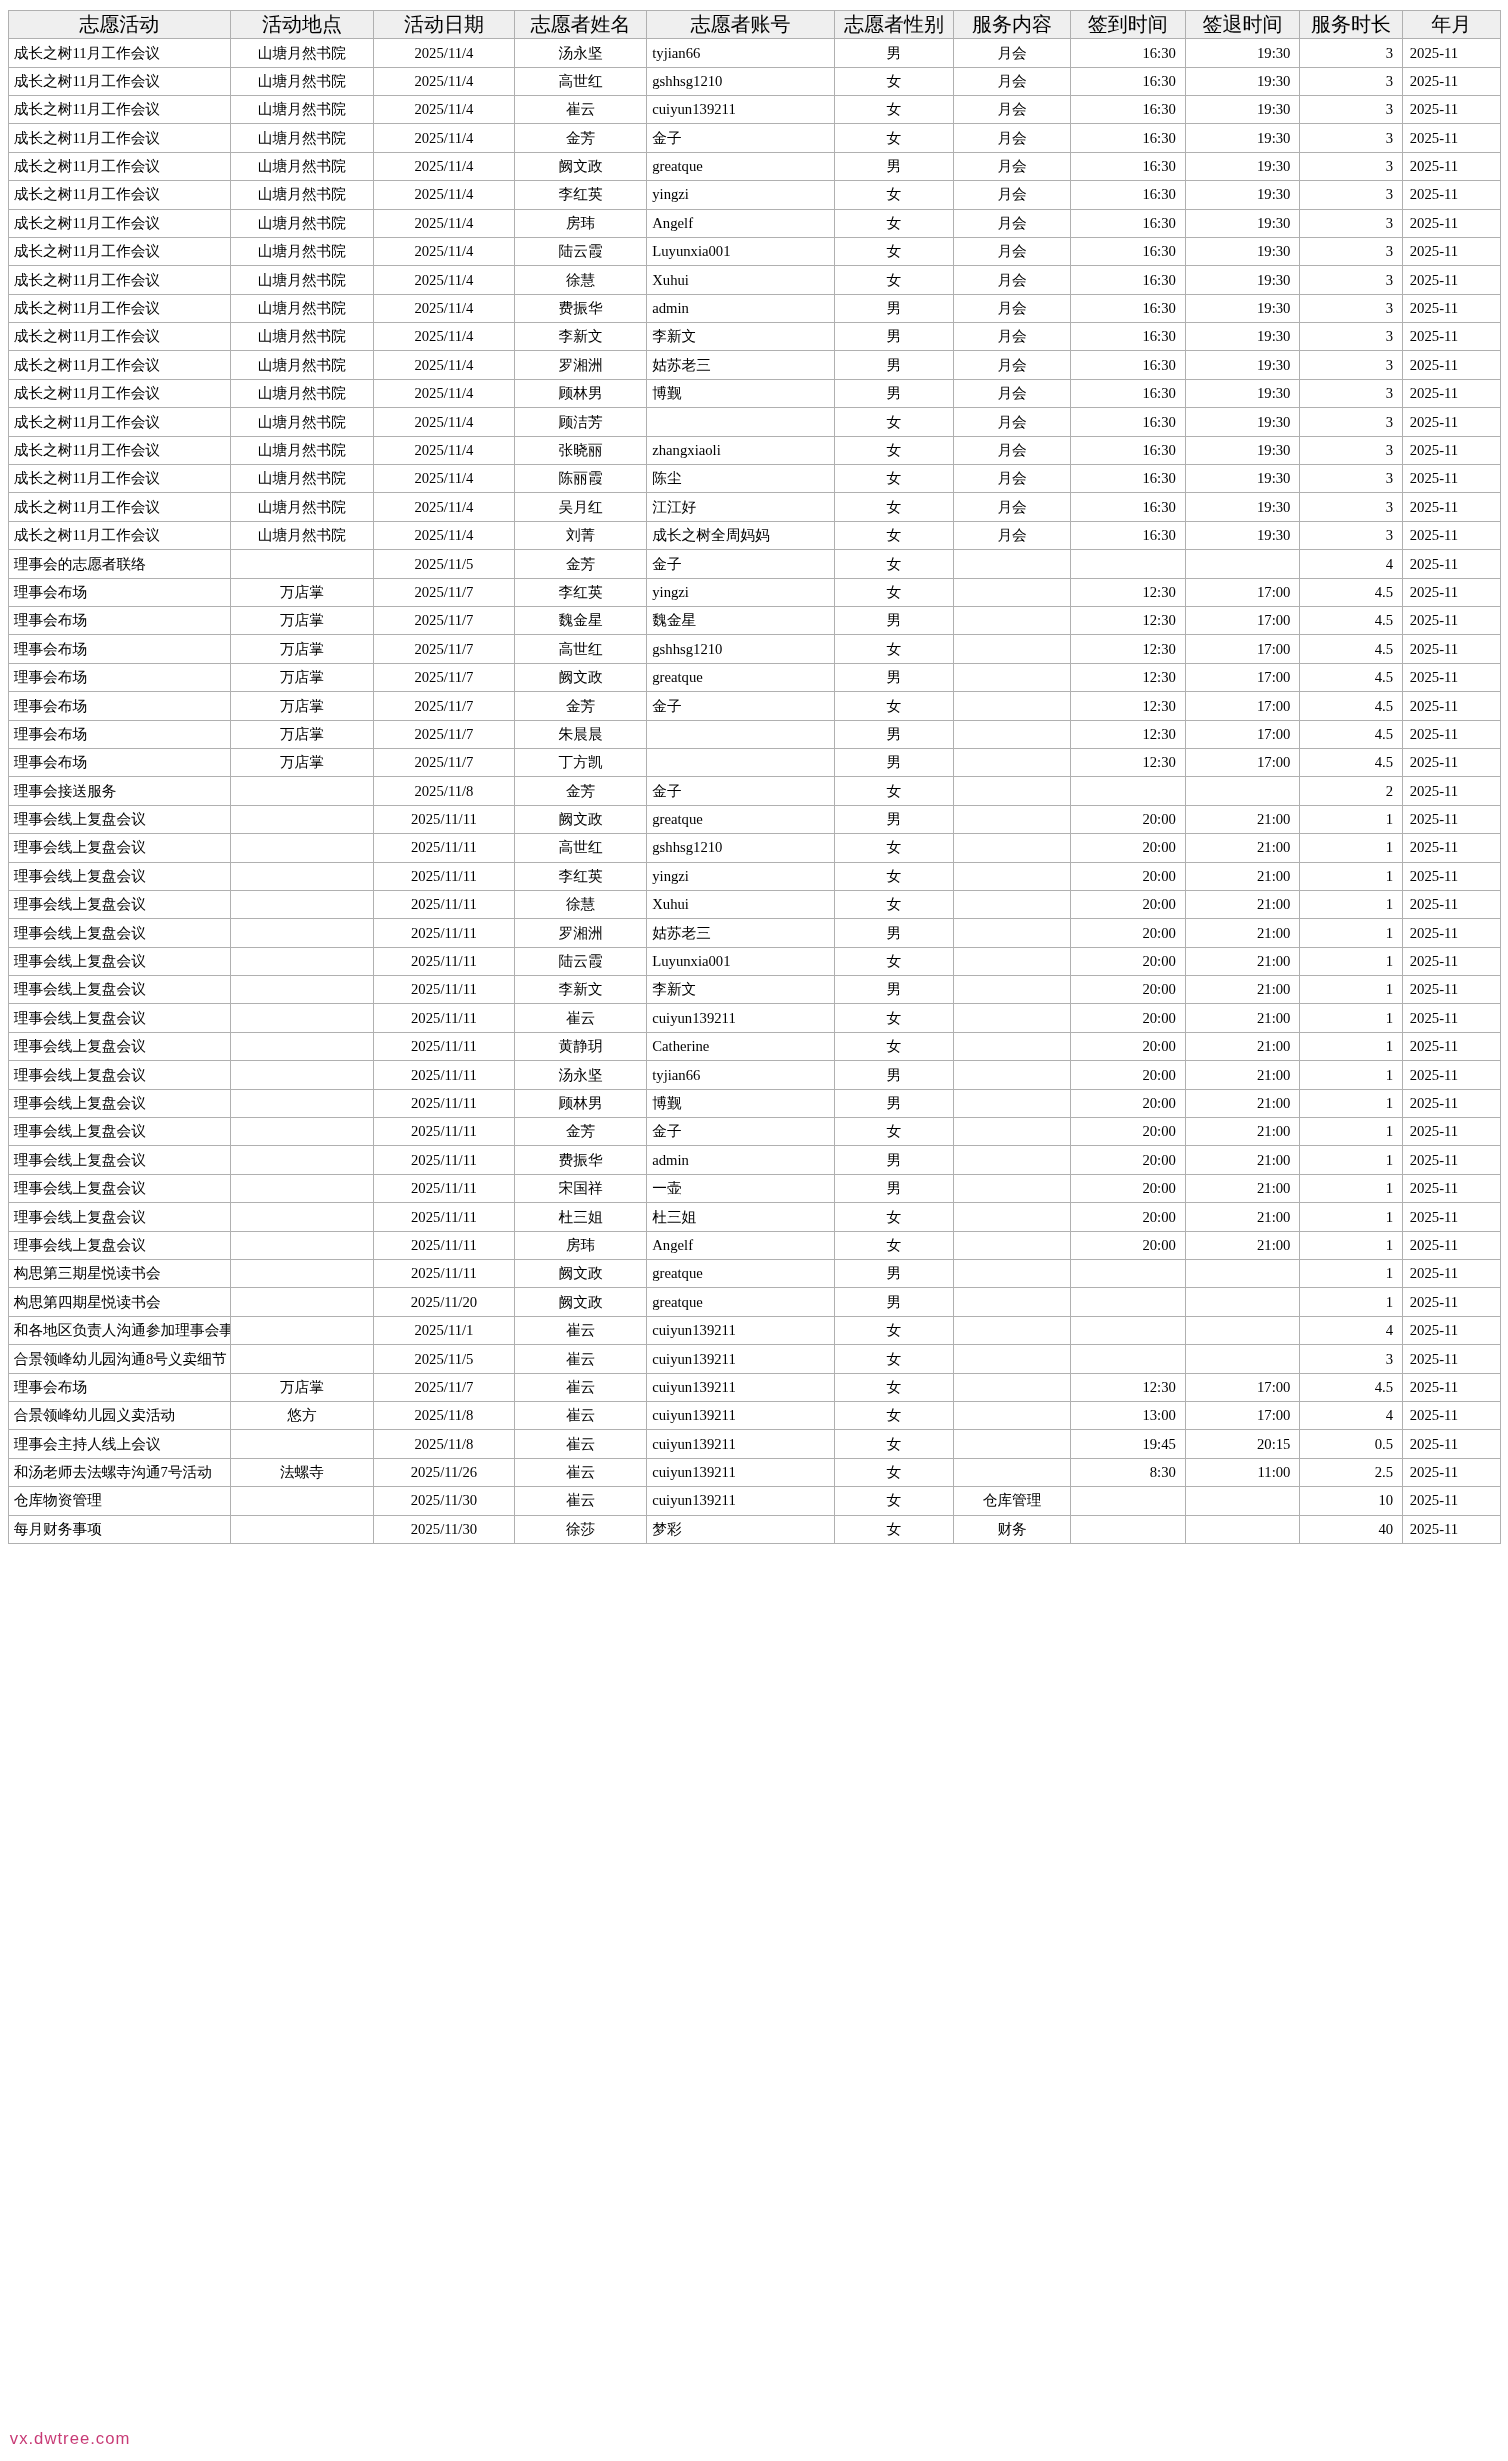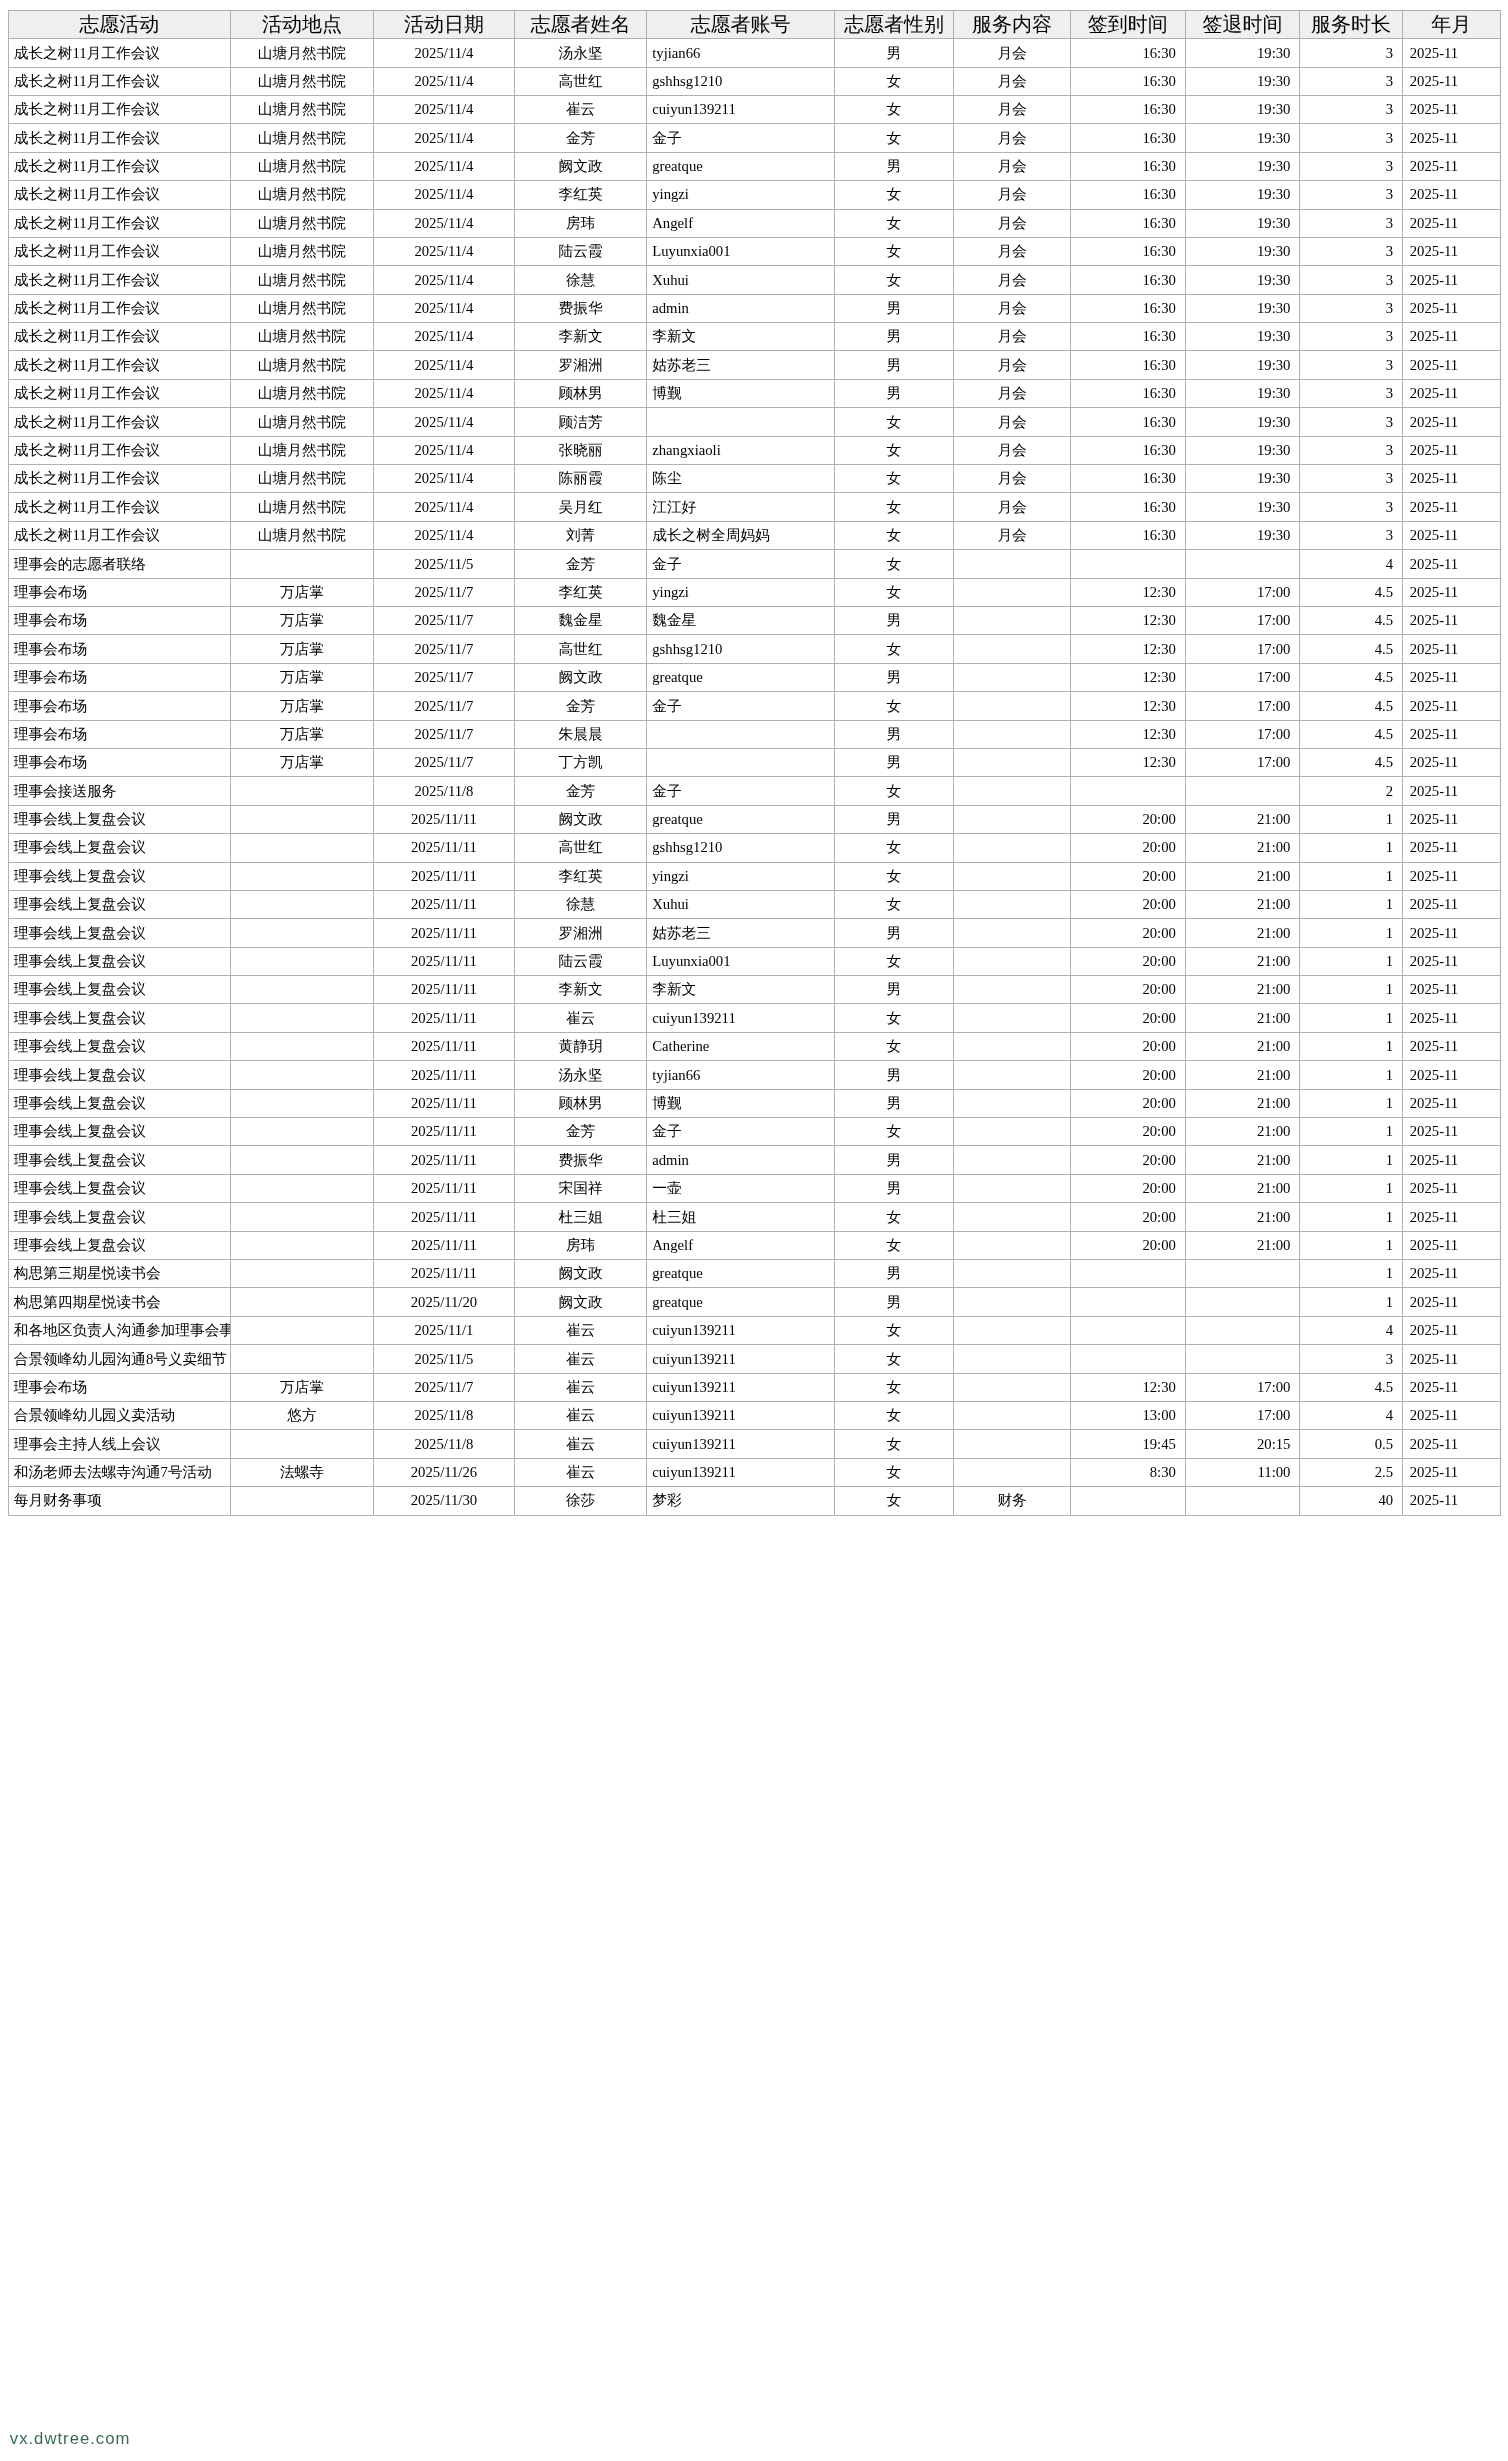--- a/index.html
+++ b/index.html
@@ -60,21 +60,21 @@
   col.w-in { width: 96px; }
   col.w-out { width: 96px; }
   col.w-hours { width: 86px; }
   col.w-ym { width: 82px; }
 
   .watermark {
     position: absolute;
     left: 9.8px;
     top: 2429px;
     font-size: 16.7px;
-    color: #14532d;
+    color: #be185d;
     font-family: "Liberation Sans", sans-serif;
     letter-spacing: 1px;
     opacity: 0.85;
   }
 </style>
 </head>
 <body>
 
 <div class="sheet">
   <table>
@@ -764,20 +764,33 @@
           <td class="c-name">崔云</td>
           <td class="c-account">cuiyun139211</td>
           <td class="c-gender">女</td>
           <td class="c-service"></td>
           <td class="c-in">8:30</td>
           <td class="c-out">11:00</td>
           <td class="c-hours">2.5</td>
           <td class="c-ym">2025-11</td>
         </tr>
         <tr>
+          <td class="c-activity">仓库物资管理</td>
+          <td class="c-place"></td>
+          <td class="c-date">2025/11/30</td>
+          <td class="c-name">崔云</td>
+          <td class="c-account">cuiyun139211</td>
+          <td class="c-gender">女</td>
+          <td class="c-service">仓库管理</td>
+          <td class="c-in"></td>
+          <td class="c-out"></td>
+          <td class="c-hours">10</td>
+          <td class="c-ym">2025-11</td>
+        </tr>
+        <tr>
           <td class="c-activity">每月财务事项</td>
           <td class="c-place"></td>
           <td class="c-date">2025/11/30</td>
           <td class="c-name">徐莎</td>
           <td class="c-account">梦彩</td>
           <td class="c-gender">女</td>
           <td class="c-service">财务</td>
           <td class="c-in"></td>
           <td class="c-out"></td>
           <td class="c-hours">40</td>

